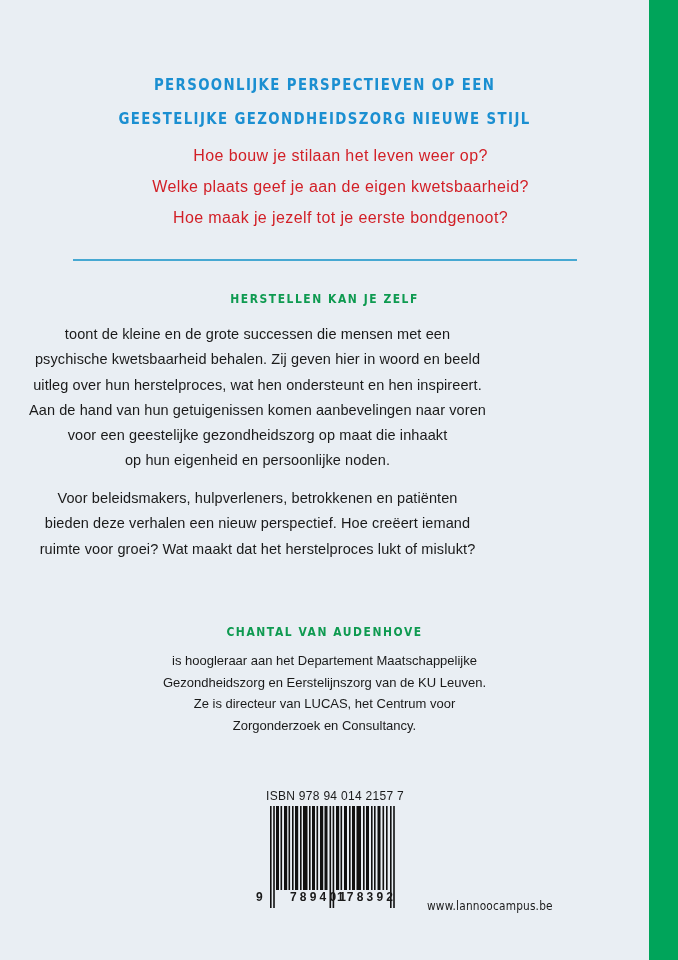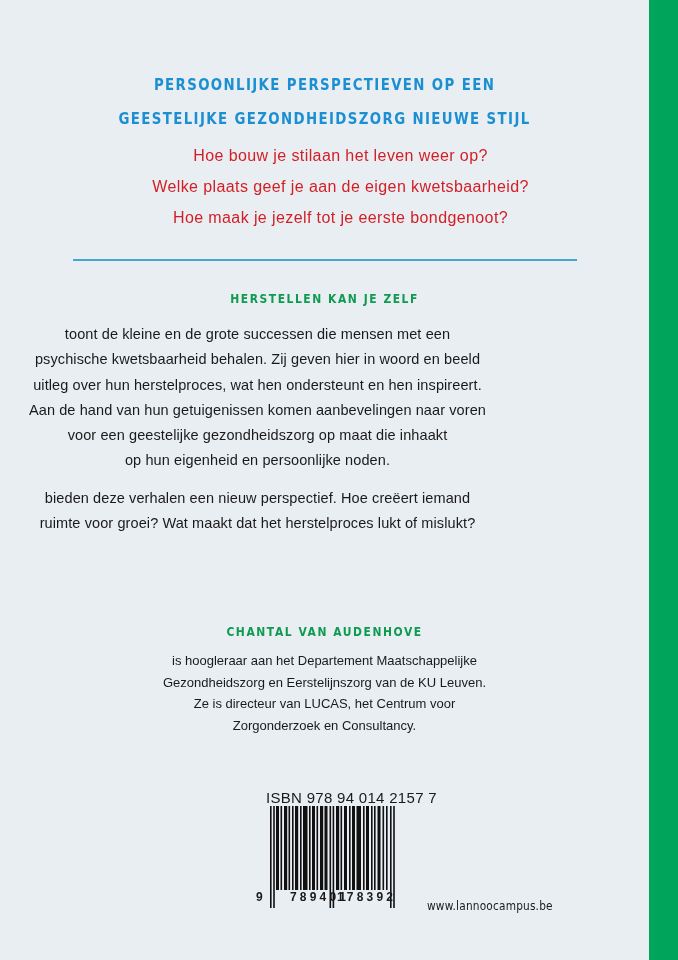--- a/index.html
+++ b/index.html
@@ -103,21 +103,21 @@
       line-height: 21.5px;
     }
     .bio-text div { white-space: nowrap; }
     .isbn-label {
       position: absolute;
       left: 266px;
       top: 789px;
       width: 130px;
       text-align: left;
       font-family: "Liberation Sans", sans-serif;
-      font-size: 15px;
+      font-size: 12px;
       color: #1a1a1a;
       letter-spacing: 0.3px;
       white-space: nowrap;
     }
     .barcode {
       position: absolute;
       left: 266px;
       top: 806px;
       width: 132px;
       height: 102px;
@@ -169,20 +169,21 @@
   <div class="body-text" style="top:322px;">
     <div>toont de kleine en de grote successen die mensen met een</div>
     <div>psychische kwetsbaarheid behalen. Zij geven hier in woord en beeld</div>
     <div>uitleg over hun herstelproces, wat hen ondersteunt en hen inspireert.</div>
     <div>Aan de hand van hun getuigenissen komen aanbevelingen naar voren</div>
     <div>voor een geestelijke gezondheidszorg op maat die inhaakt</div>
     <div>op hun eigenheid en persoonlijke noden.</div>
   </div>
 
   <div class="body-text" style="top:486px;">
+    <div>Voor beleidsmakers, hulpverleners, betrokkenen en patiënten</div>
     <div>bieden deze verhalen een nieuw perspectief. Hoe creëert iemand</div>
     <div>ruimte voor groei? Wat maakt dat het herstelproces lukt of mislukt?</div>
   </div>
 
   <div class="section-heading" style="top:624px;">CHANTAL VAN AUDENHOVE</div>
 
   <div class="bio-text" style="top:650px;">
     <div>is hoogleraar aan het Departement Maatschappelijke</div>
     <div>Gezondheidszorg en Eerstelijnszorg van de KU Leuven.</div>
     <div>Ze is directeur van LUCAS, het Centrum voor</div>

